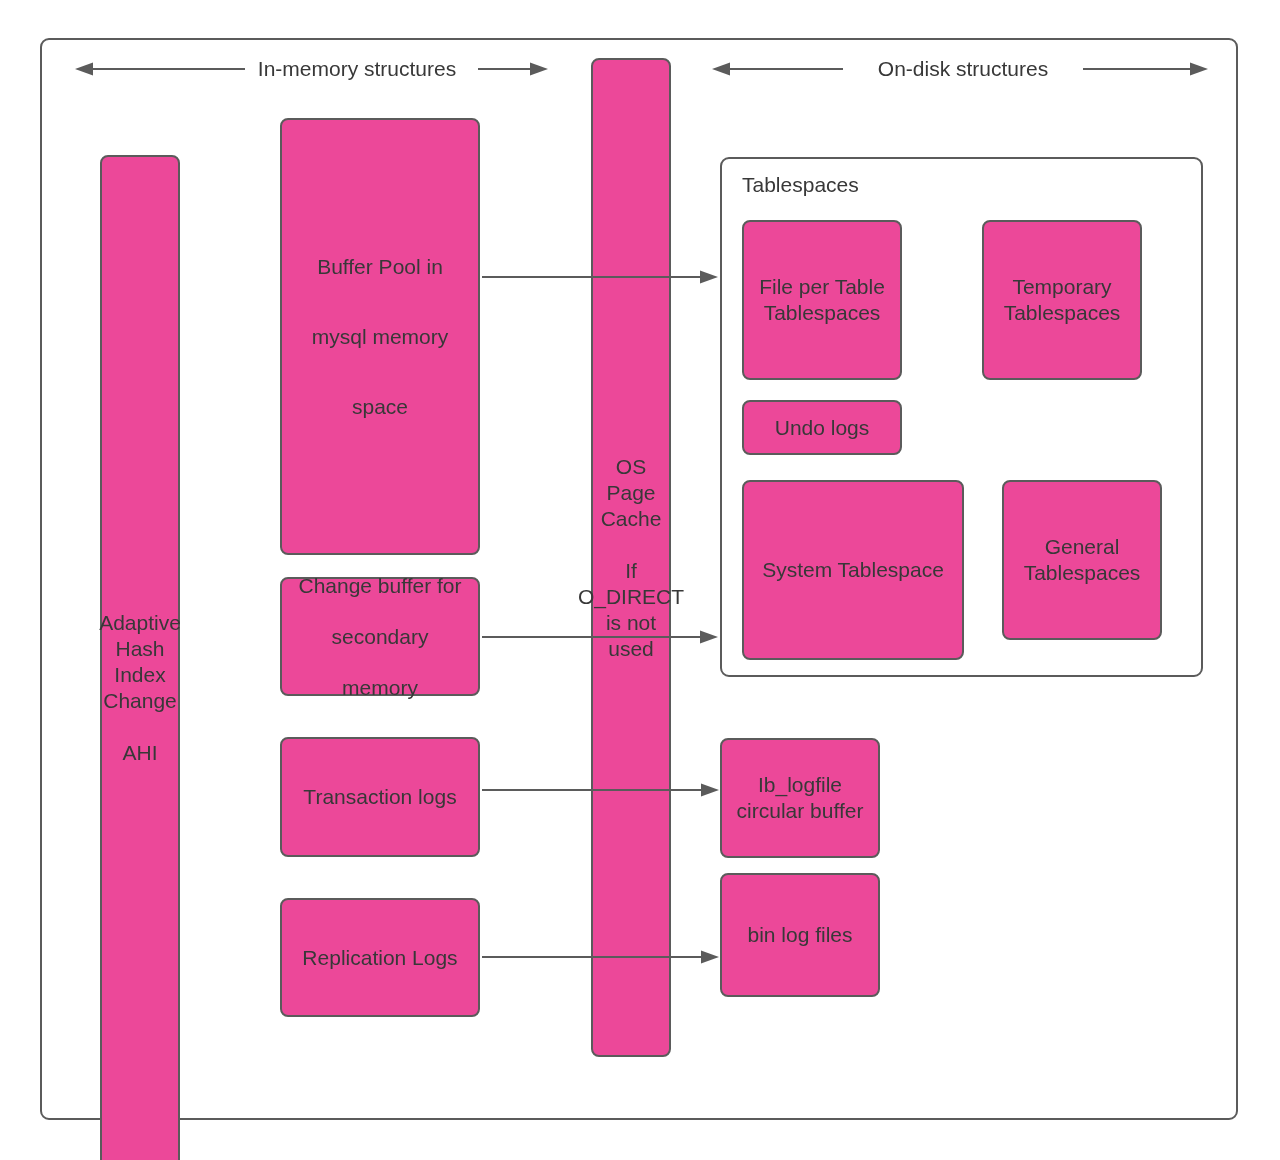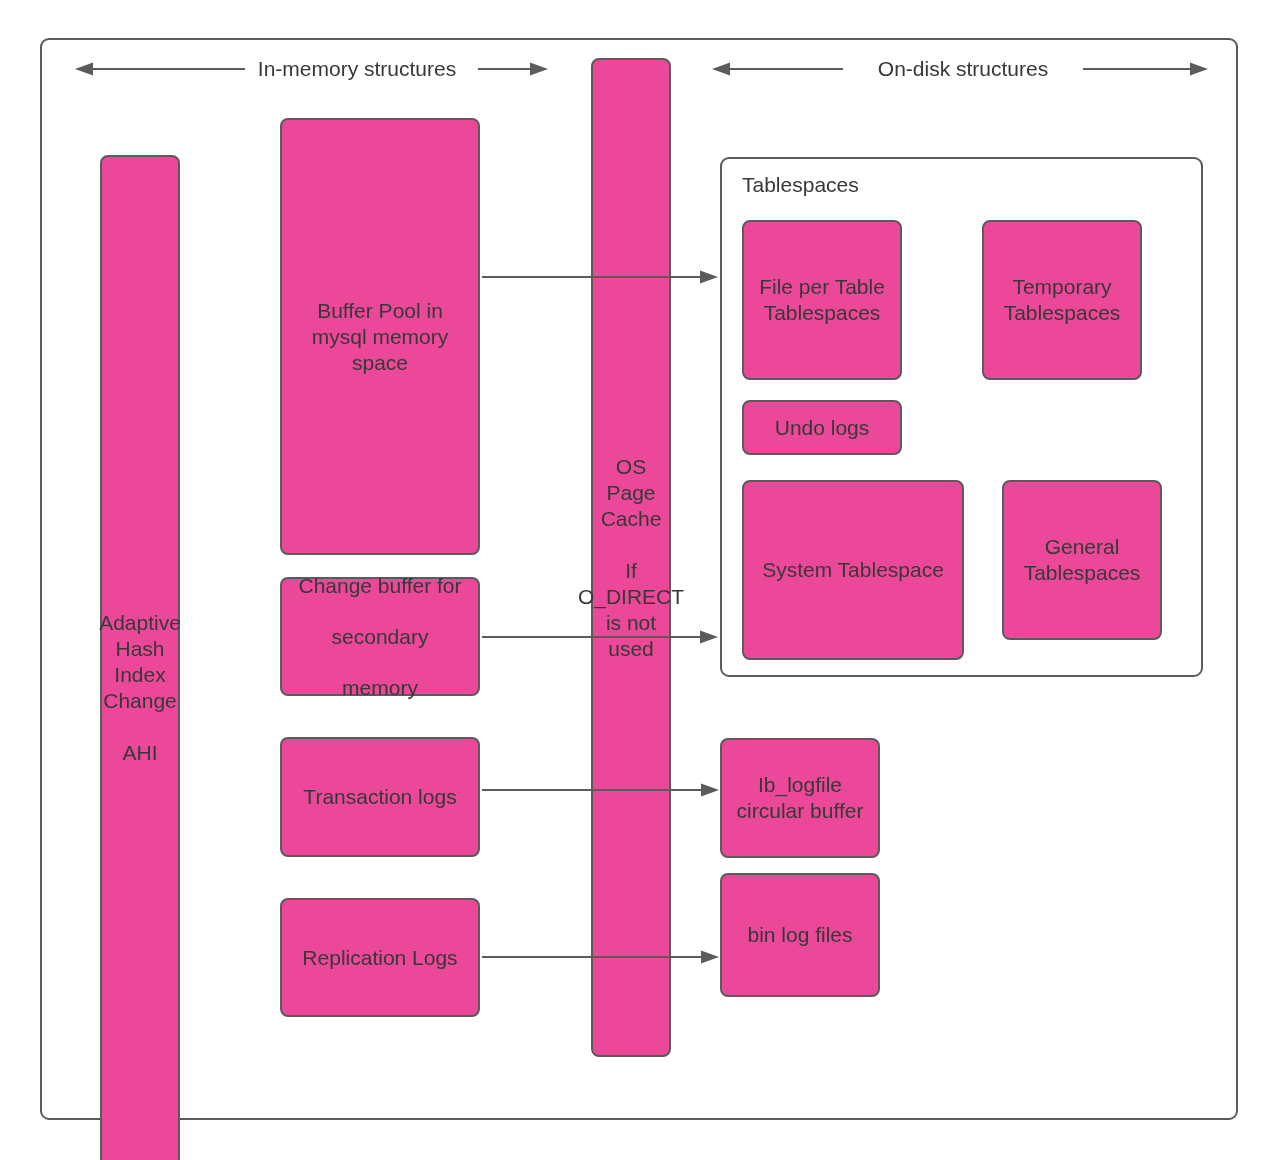--- a/index.html
+++ b/index.html
@@ -69,21 +69,21 @@
 
   <div class="node" style="left:100px; top:155px; width:80px; height:1065px;">
     <div class="bline">Adaptive</div>
     <div class="bline">Hash</div>
     <div class="bline">Index</div>
     <div class="bline">Change</div>
     <div class="bline"></div>
     <div class="bline">AHI</div>
   </div>
 
-  <div class="node" style="left:280px; top:118px; width:200px; height:437px;">
+  <div class="node" style="left:280px; top:118px; width:200px; height:437px;gap:44px;">
     <div class="bline">Buffer Pool in</div>
     <div class="bline">mysql memory</div>
     <div class="bline">space</div>
   </div>
 
   <div class="node" style="left:280px; top:577px; width:200px; height:119px;gap:25px;">
     <div class="bline">Change buffer for</div>
     <div class="bline">secondary</div>
     <div class="bline">memory</div>
   </div>

